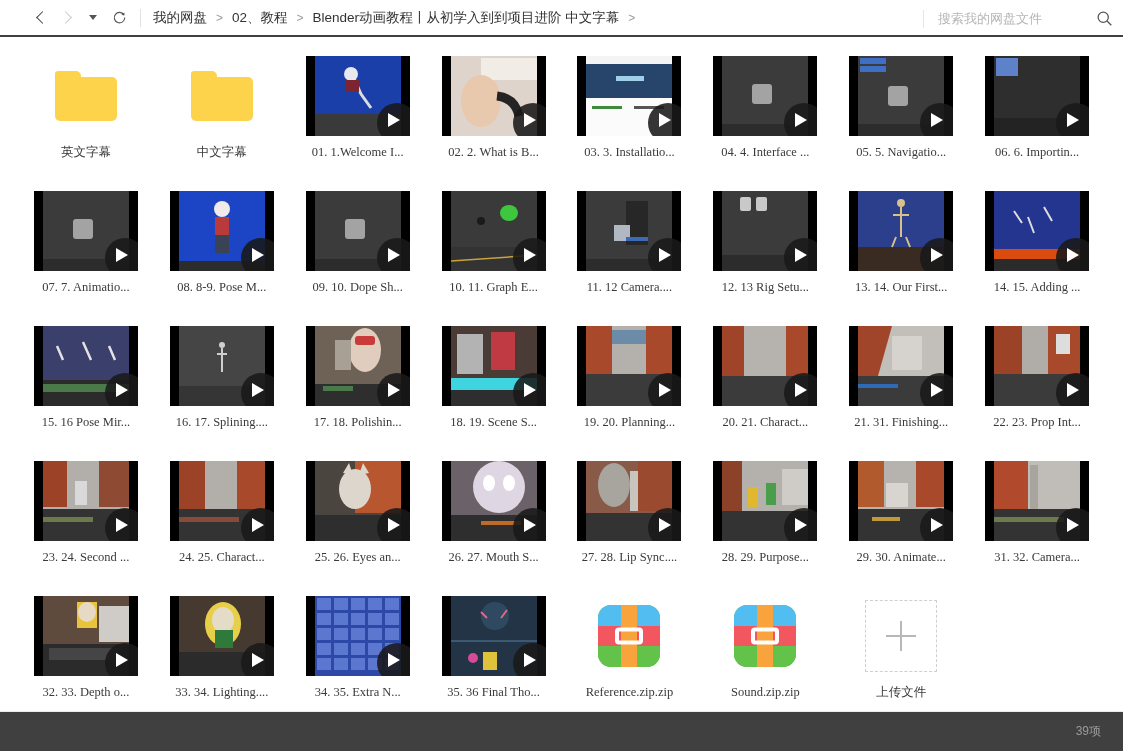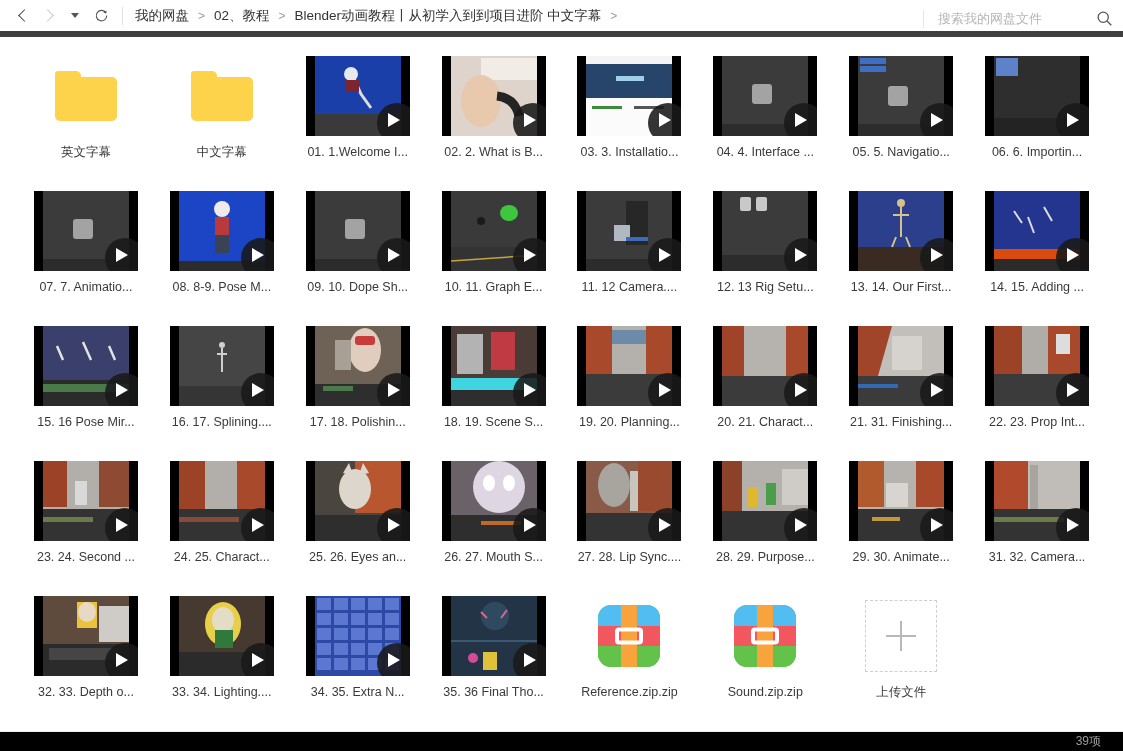--- a/index.html
+++ b/index.html
@@ -8,22 +8,22 @@
     background: #ffffff;
     font-family: "Liberation Sans", "DejaVu Sans", sans-serif;
     overflow: hidden;
   }
 
   
   .topbar {
     height: 37px;
     display: flex;
     align-items: center;
-    border-bottom: 6px solid #404040;
-    padding: 0 10px 0 10px;
+    border-bottom: 2px solid #404040;
+    padding: 0 10px 0 28px;
     position: relative;
   }
   .nav-btns { display: flex; align-items: center; gap: 0px; }
   .nav-btn {
     width: 26px; height: 26px;
     display: flex; align-items: center; justify-content: center;
     cursor: pointer;
   }
   .chev { width: 9px; height: 9px; border-left: 1.6px solid #444; border-bottom: 1.6px solid #444; }
   .chev.left { transform: rotate(45deg); margin-left: 3px; }
@@ -66,20 +66,21 @@
     grid-template-columns: repeat(8, 1fr);
     row-gap: 13px;
     column-gap: 0px;
   }
   .tile {
     display: flex; flex-direction: column; align-items: center;
     padding: 4px 2px 0 2px;
     cursor: pointer;
     border-radius: 4px;
     height: 122px;
+    font-family: Liberation Serif, serif;
   }
   .thumb-box {
     width: 104px; height: 82px;
     display: flex; align-items: center; justify-content: center;
     position: relative;
   }
 
   
   .folder {
     width: 62px; height: 50px; position: relative;
@@ -156,26 +157,26 @@
     white-space: nowrap;
     overflow: hidden;
     text-overflow: ellipsis;
     text-align: center;
     line-height: 16px;
   }
 
   
   .statusbar {
     position: absolute; left: 0; bottom: 0;
-    width: 1123px; height: 20px;
+    width: 1123px; height: 40px;
     border-top: 1px solid #ececec;
     display: flex; align-items: center; justify-content: flex-end;
     padding-right: 22px;
     font-size: 12px; color: #9a9a9a;
-    background: #000000;
+    background: #404040;
   }
 </style>
 </head>
 <body>
 
 <div class="topbar">
   <div class="nav-btns">
     <div class="nav-btn">
       <span class="chev left"></span>
     </div>

